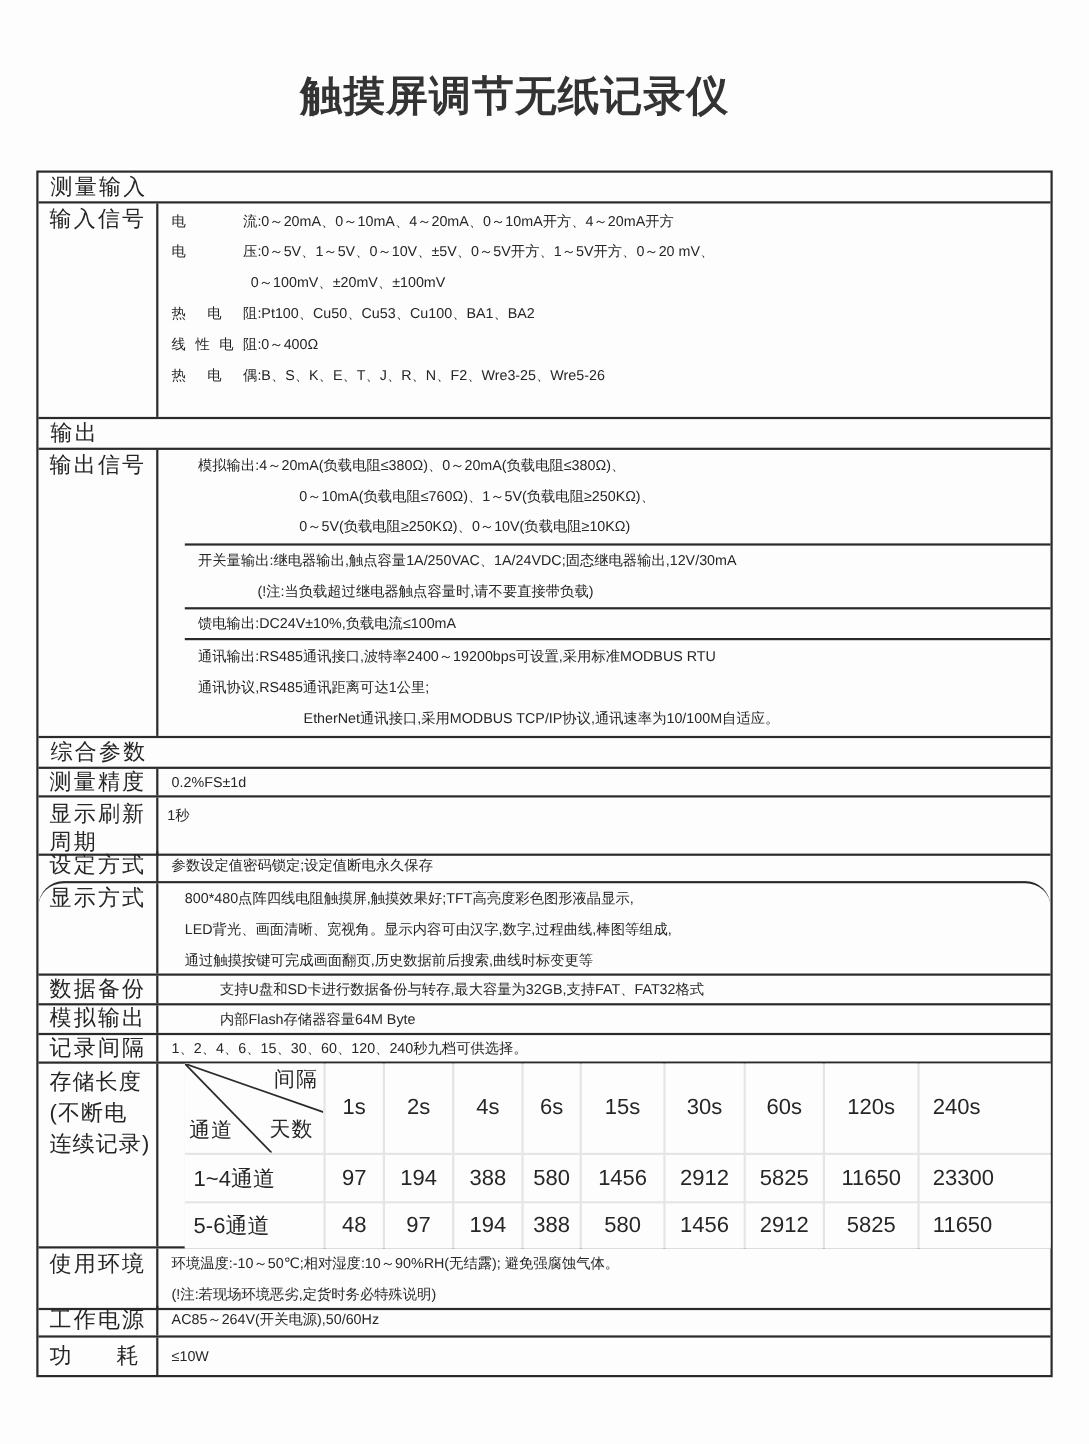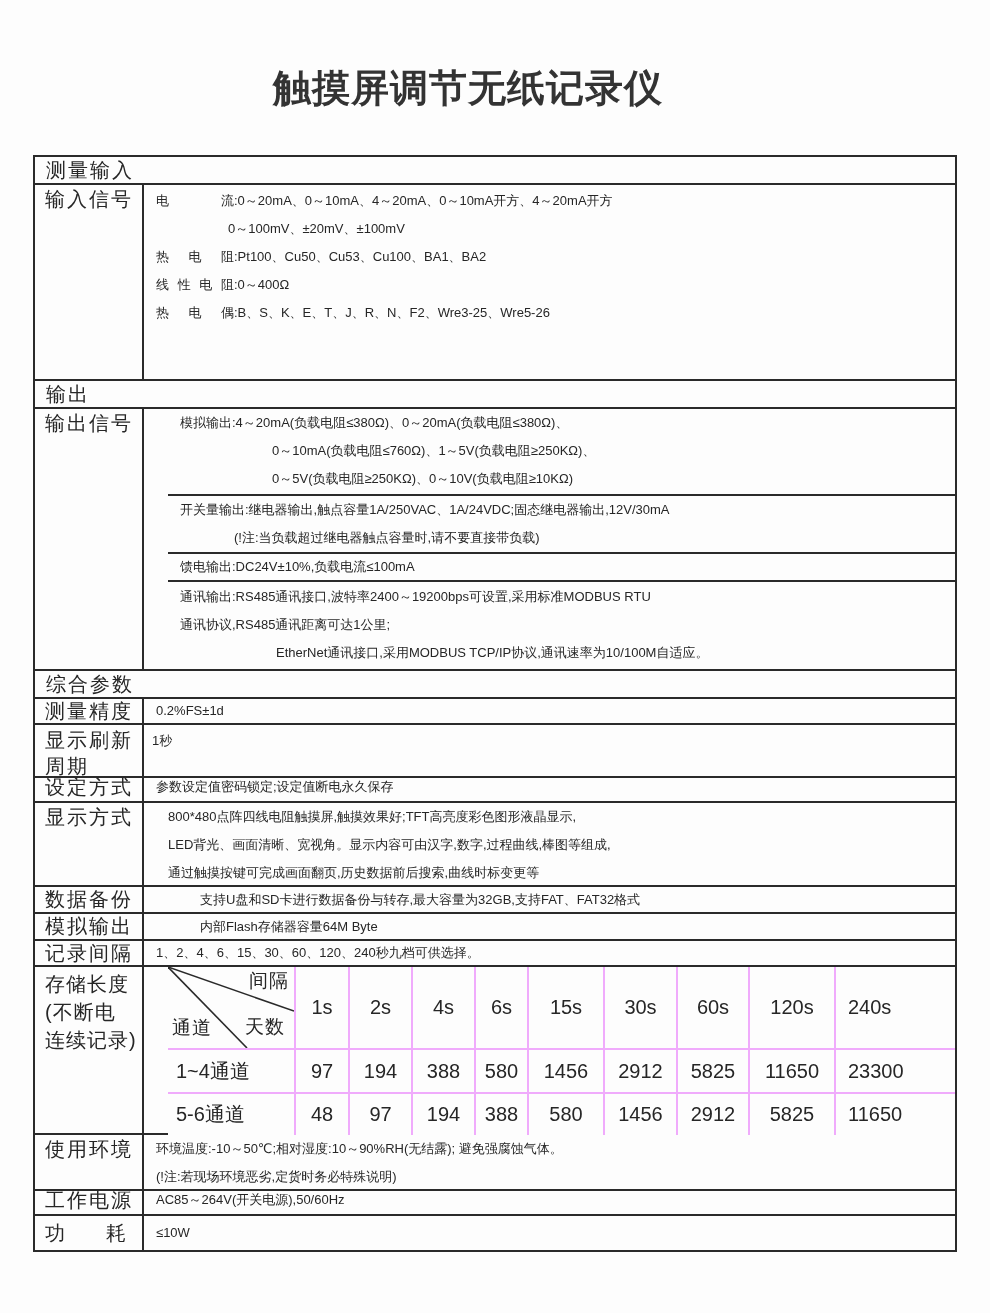--- a/index.html
+++ b/index.html
@@ -67,37 +67,37 @@
   .c{align-items:stretch;}
   .c .tlabel{display:flex;align-items:center;padding-top:0;}
   .c .tcontent{display:flex;align-items:center;padding-left:12px;}
   .h26{height:26px;}
   .h28{height:25px;align-items:flex-end;}
   .h27{height:27px;gap:44px;}
   .h36{height:36px;}
   .r-refresh{height:53px;}
   .r-refresh .tlabel{line-height:26px;padding-top:2px;}
   .r-refresh .tcontent{padding:2px 0 0 8px;}
-  .r-display{height:84px;}
+  .r-display{height:84px;border-radius:23px;}
   .r-display .tcontent{}
   .r-env{height:56px;}
   .r-env .tcontent{padding-left:12px;}
 
   .jlabel{display:inline-block;width:100%;text-align-last:justify;padding-right:10px;box-sizing:border-box;}
 
   
   .r-storage{height:168px;}
   .r-storage .tlabel{letter-spacing:1px;padding-top:3px;}
   .storage-label-line{display:block;font-size:20px;line-height:28px;}
   .sgrid{
     display:grid;
     grid-template-columns:126px 52px 61px 61px 51px 74px 71px 70px 84px minmax(0,1fr);
     grid-template-rows:81px 42px 41px;
     gap:2px;
-    background:#f0abfc;
+    background:#e5e5e5;
     height:168px;
   }
   .sg{
     background:#fdfdfd;
     display:flex;align-items:center;justify-content:center;
     font-size:20px;white-space:nowrap;overflow:hidden;
   }
   .sg.name{justify-content:flex-start;padding-left:8px;}
   .sg.last{justify-content:flex-start;padding-left:12px;}
   .diag{position:relative;background:#fdfdfd;}
@@ -117,20 +117,21 @@
   <div class="spec-table">
 
     <div class="trow">
       <div class="tcontent sec-row">测量输入</div>
     </div>
 
     <div class="trow r-input">
       <div class="tlabel">输入信号</div>
       <div class="tcontent">
         <div class="line"><span class="term">电流</span><span>:0～20mA、0～10mA、4～20mA、0～10mA开方、4～20mA开方</span></div>
+        <div class="line"><span class="term">电压</span><span>:0～5V、1～5V、0～10V、±5V、0～5V开方、1～5V开方、0～20 mV、</span></div>
         <div class="line ind-72">0～100mV、±20mV、±100mV</div>
         <div class="line"><span class="term">热电阻</span><span>:Pt100、Cu50、Cu53、Cu100、BA1、BA2</span></div>
         <div class="line"><span class="term">线性电阻</span><span>:0～400Ω</span></div>
         <div class="line"><span class="term">热电偶</span><span>:B、S、K、E、T、J、R、N、F2、Wre3-25、Wre5-26</span></div>
       </div>
     </div>
 
     <div class="trow">
       <div class="tcontent sec-row">输出</div>
     </div>

